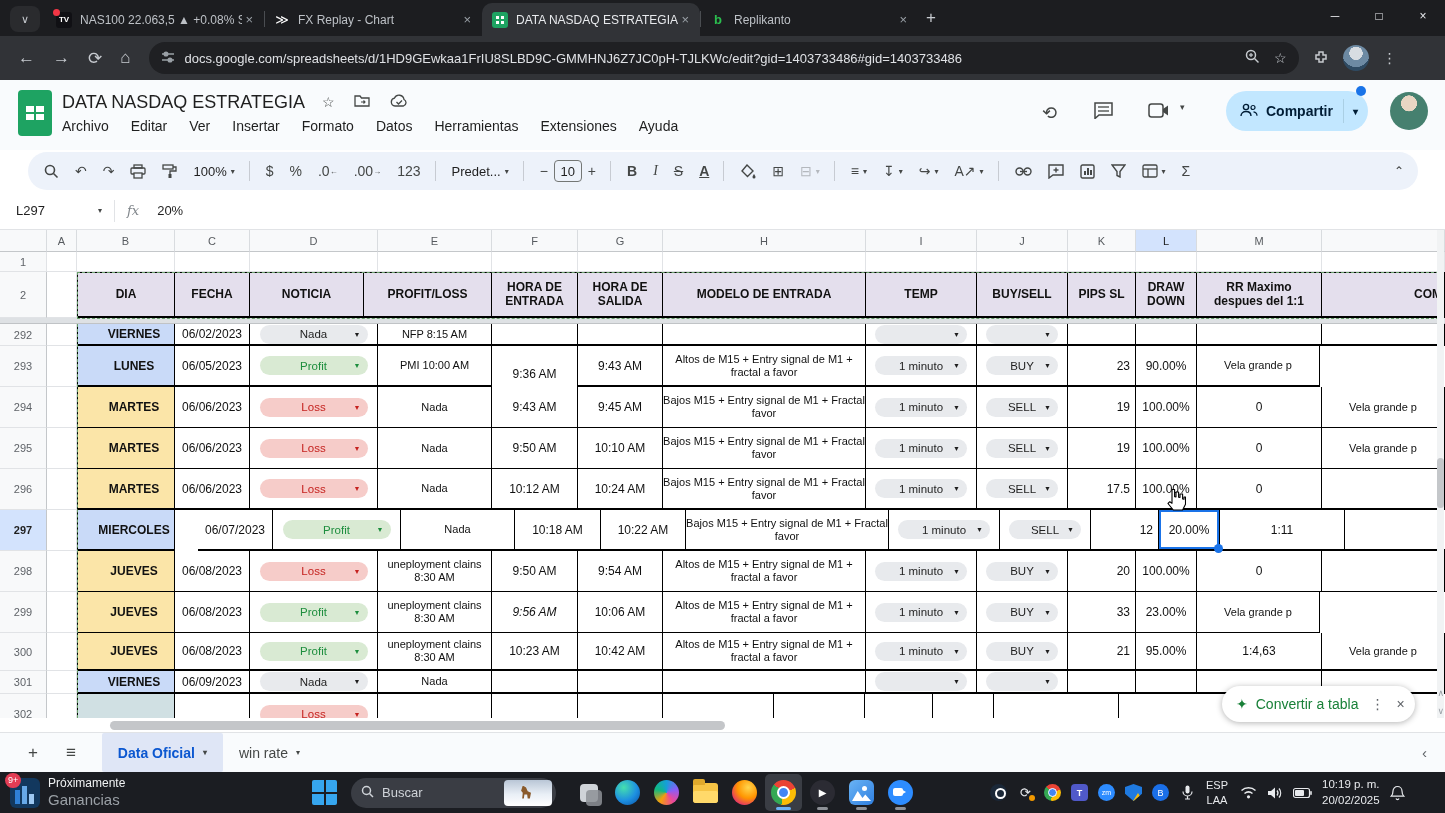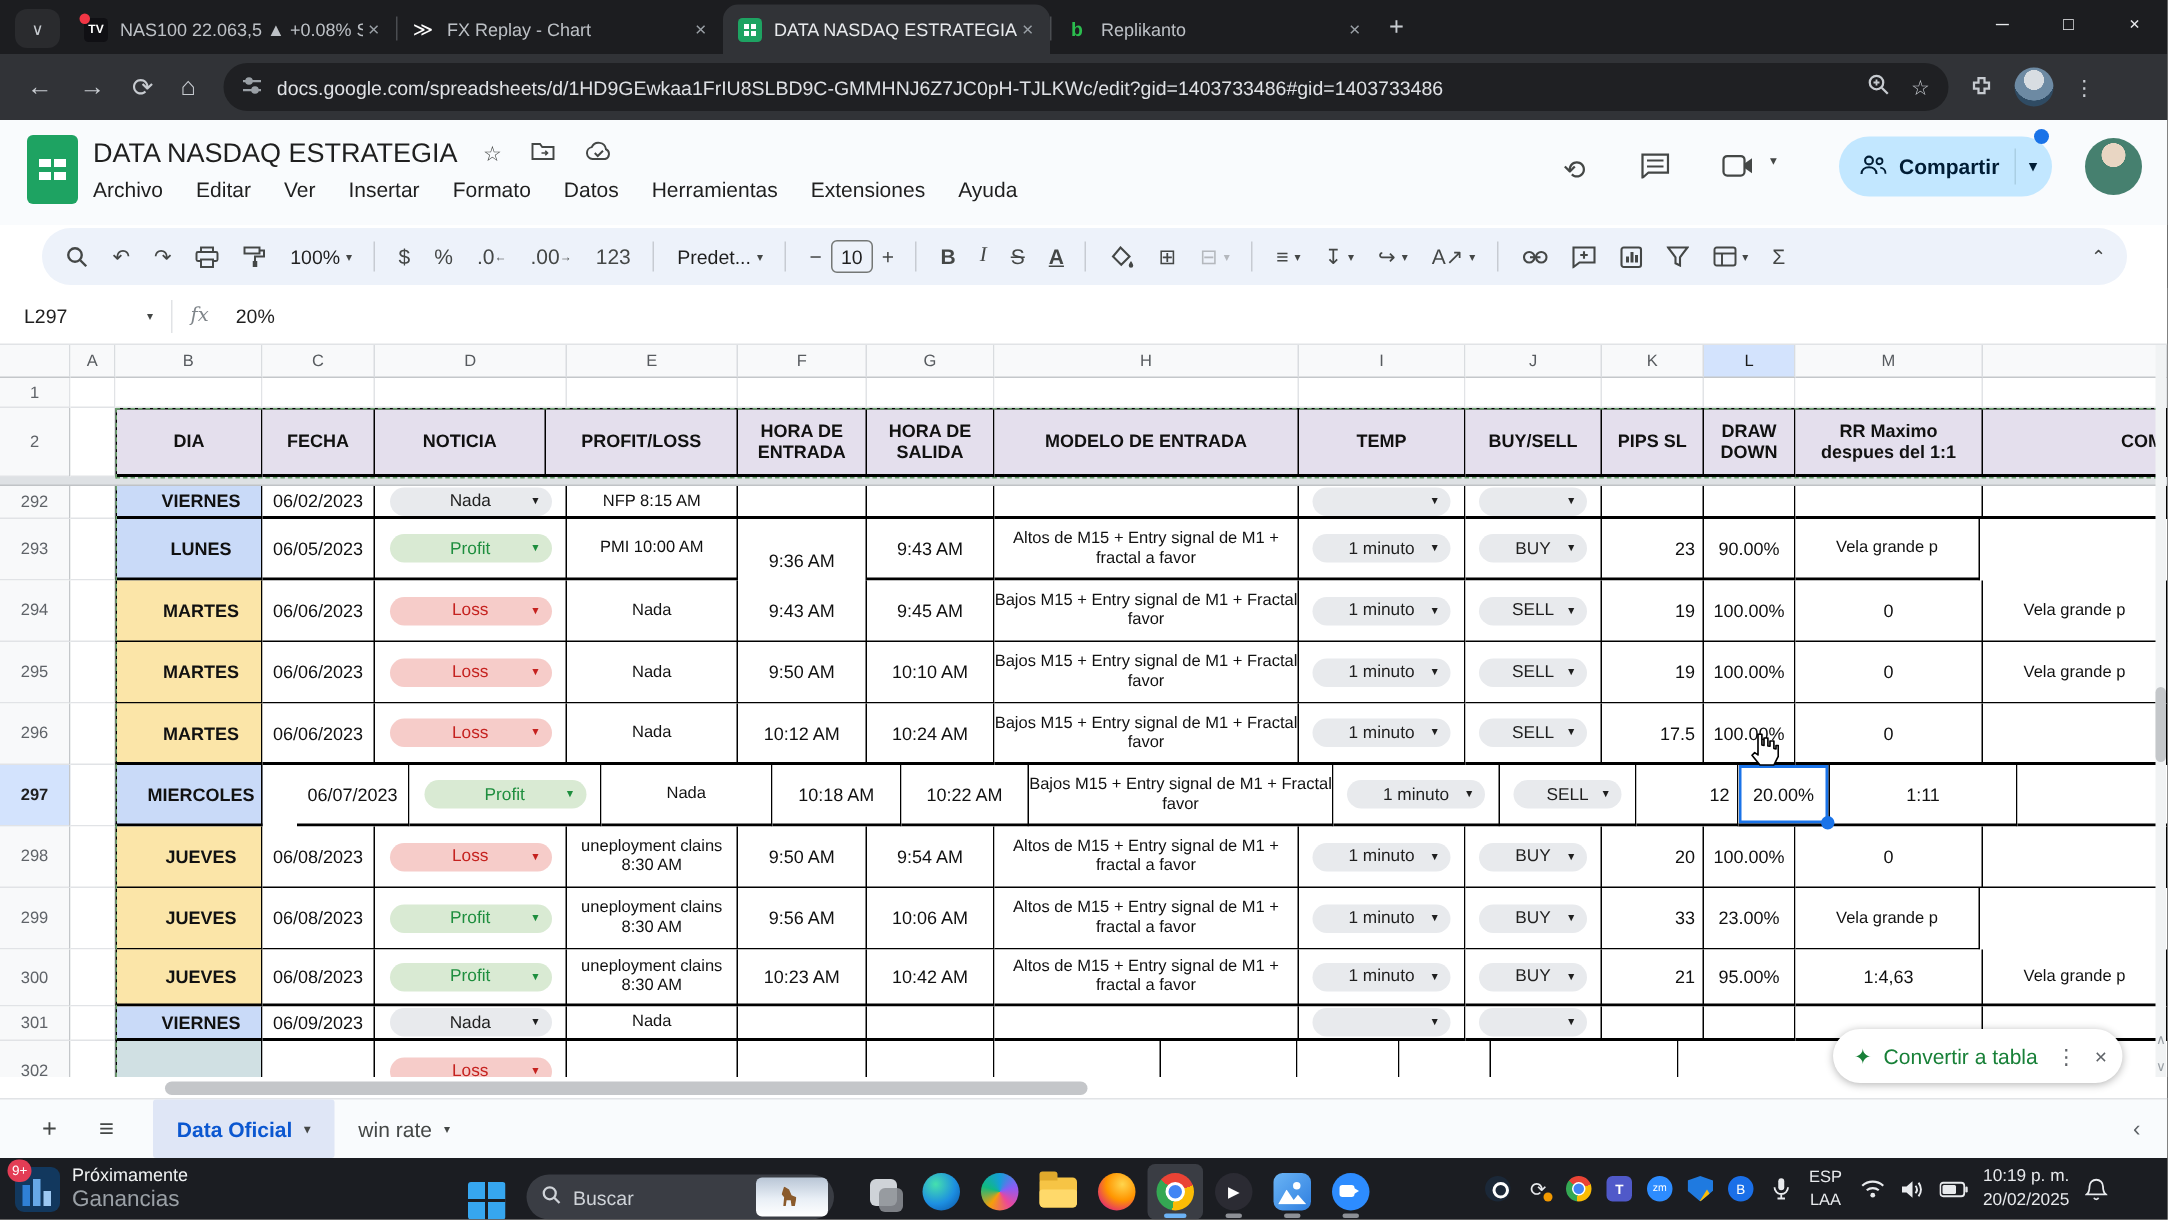--- a/index.html
+++ b/index.html
@@ -153,21 +153,21 @@
        display:flex;align-items:center;color:#e8eaed;}
   .widget{display:flex;align-items:center;margin-left:10px;width:200px;}
   .widgic{width:30px;height:30px;border-radius:6px;background:#12385e;position:relative;flex:none;
       background-image:linear-gradient(#2f80d6 0 0),linear-gradient(#67a9e8 0 0),linear-gradient(#9cc8f2 0 0);
       background-size:5px 14px,5px 18px,5px 10px;background-position:5px 12px,12px 8px,19px 16px;background-repeat:no-repeat;}
   .badge{position:absolute;left:-5px;top:-5px;min-width:16px;height:15px;border-radius:8px;background:#e33d55;
       color:#fff;font-size:9px;display:flex;align-items:center;justify-content:center;padding:0 3px;}
   .wtxt{margin-left:8px;line-height:1.25;}
   .wl1{font-size:12px;color:#f1f3f4;}
   .wl2{font-size:15px;color:#9aa0a6;}
-  .centerics{position:absolute;left:312px;display:flex;align-items:flex-end;height:41px;}
+  .centerics{position:absolute;left:312px;display:flex;align-items:center;height:41px;}
   .tbic{width:25px;height:25px;margin-right:14px;position:relative;flex:none;}
   .win11{background:linear-gradient(transparent 0 46%,#1b1d22 46% 54%,transparent 54%),
           linear-gradient(90deg,transparent 0 46%,#1b1d22 46% 54%,transparent 54%),#36a6ef;border-radius:2px;}
   .searchpill{width:205px;height:30px;border-radius:15px;background:#3a3d44;display:flex;align-items:center;
        margin-right:14px;font-size:13px;color:#cfd3d8;position:relative;}
   .searchpill .mag{margin:0 8px 0 10px;}
   .deer{position:absolute;right:4px;top:2px;width:48px;height:26px;border-radius:4px;
        background:linear-gradient(#b9c6d6,#e9eff6 55%,#fff);overflow:hidden;}
   .deer::after{content:"";position:absolute;left:16px;top:6px;width:11px;height:13px;background:#8a5a2b;
        clip-path:polygon(20% 100%,25% 55%,10% 40%,25% 0,55% 15%,70% 45%,100% 55%,90% 100%,70% 100%,65% 70%,40% 70%,35% 100%);}
@@ -747,21 +747,21 @@
         <div class="cell colA" style="width: 30px; height: 41px;"></div>
         <div class="cell data day day day-tan bleft" style="width: 98px; height: 41px;">JUEVES</div>
         <div class="cell data " style="width: 75px; height: 41px;">06/08/2023</div>
         <div class="cell data pillc" style="width: 128px; height: 41px;">
           <div class="pill pill-green" style="width: 108px;">
             <span>Profit</span>
             <span class="tri">▼</span>
           </div>
         </div>
         <div class="cell data sm" style="width: 114px; height: 41px;">uneployment clains 8:30 AM</div>
-        <div class="cell data " style="width: 86px; height: 41px;">9:56 AM</div>
+        <div class="cell data " style="width: 86px; height: 41px; font-style: italic;">9:56 AM</div>
         <div class="cell data " style="width: 85px; height: 41px;">10:06 AM</div>
         <div class="cell data sm" style="width: 203px; height: 41px;">Altos de M15 +  Entry signal de M1 + fractal a favor</div>
         <div class="cell data pillc" style="width: 111px; height: 41px;">
           <div class="pill pill-grey" style="width: 92px;">
             <span>1 minuto</span>
             <span class="tri">▼</span>
           </div>
         </div>
         <div class="cell data pillc" style="width: 91px; height: 41px;">
           <div class="pill pill-grey" style="width: 72px;">

